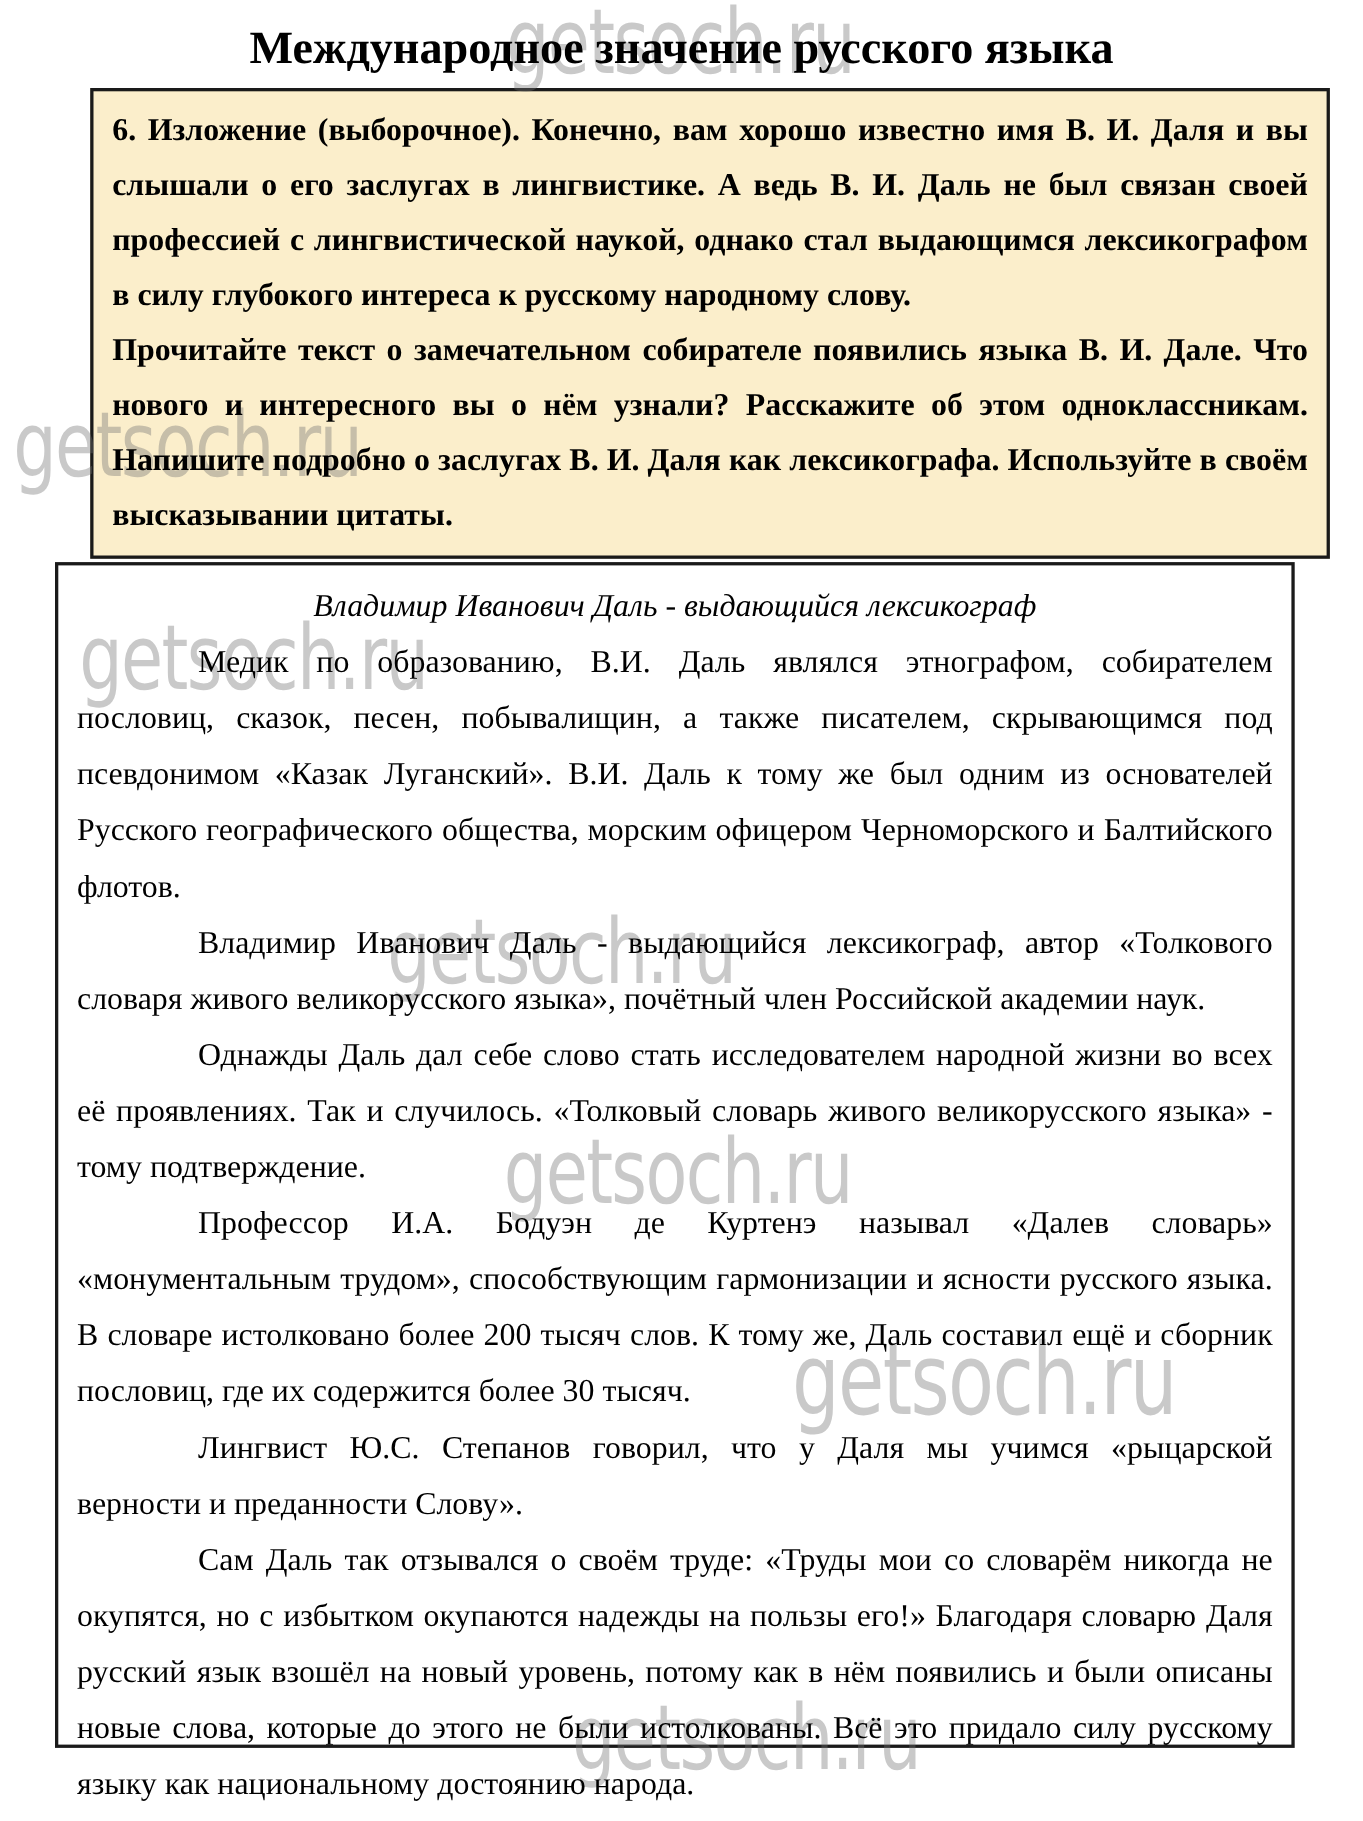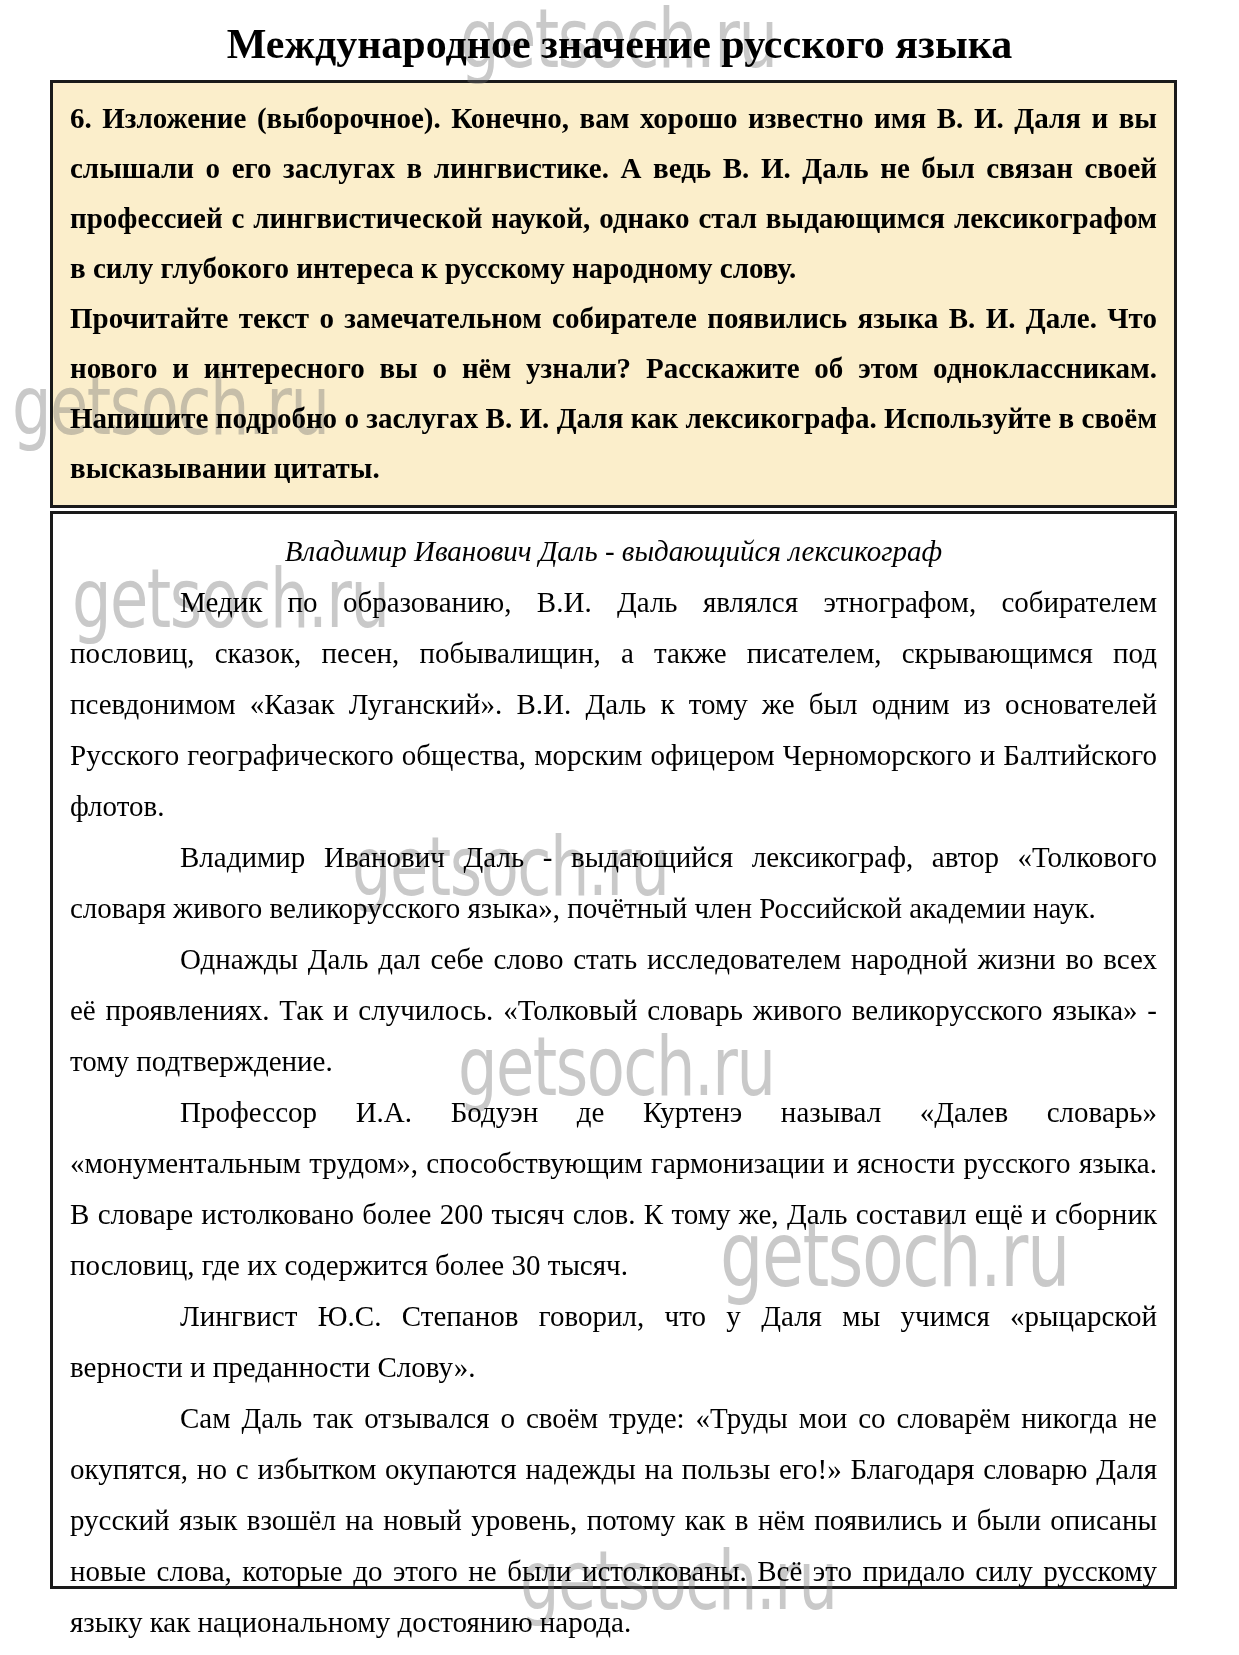--- a/index.html
+++ b/index.html
@@ -55,20 +55,21 @@
     left: 50px;
     width: 1127px;
     box-sizing: border-box;
     border: 3px solid #1a1a1a;
   }
   .exercise-box {
     top: 80px;
     height: 428px;
     background: #fbeecb;
     padding: 10px 17px 0 17px;
+    margin-left: 32px;
   }
   .essay-box {
     top: 511px;
     height: 1078px;
     background: #ffffff;
     padding: 12px 17px 0 17px;
   }
 
   .exercise-box p {
     position: relative;

